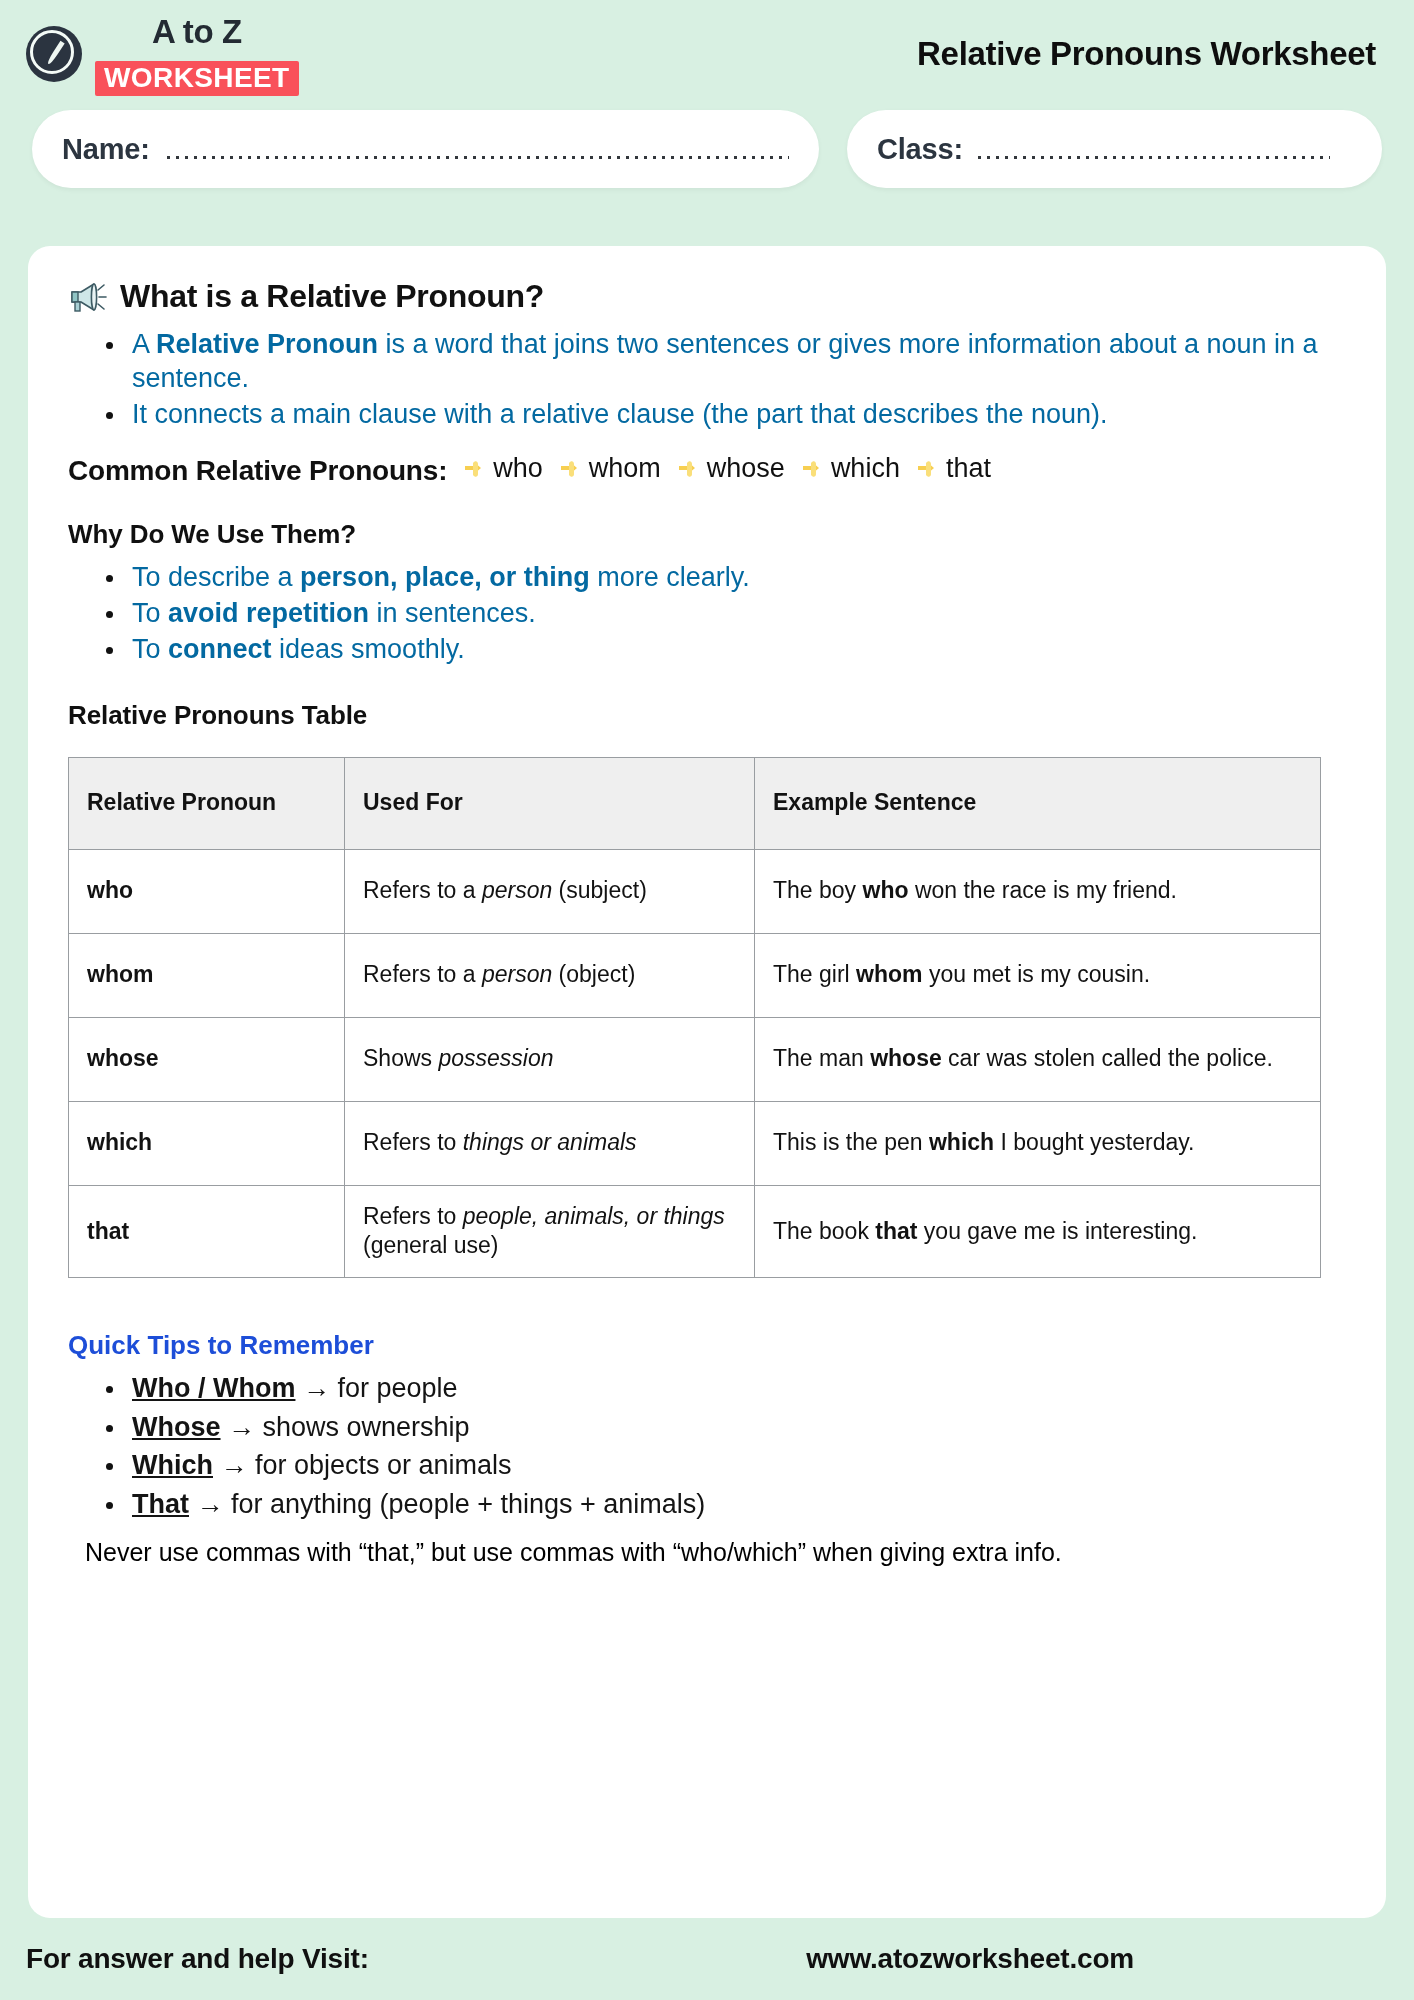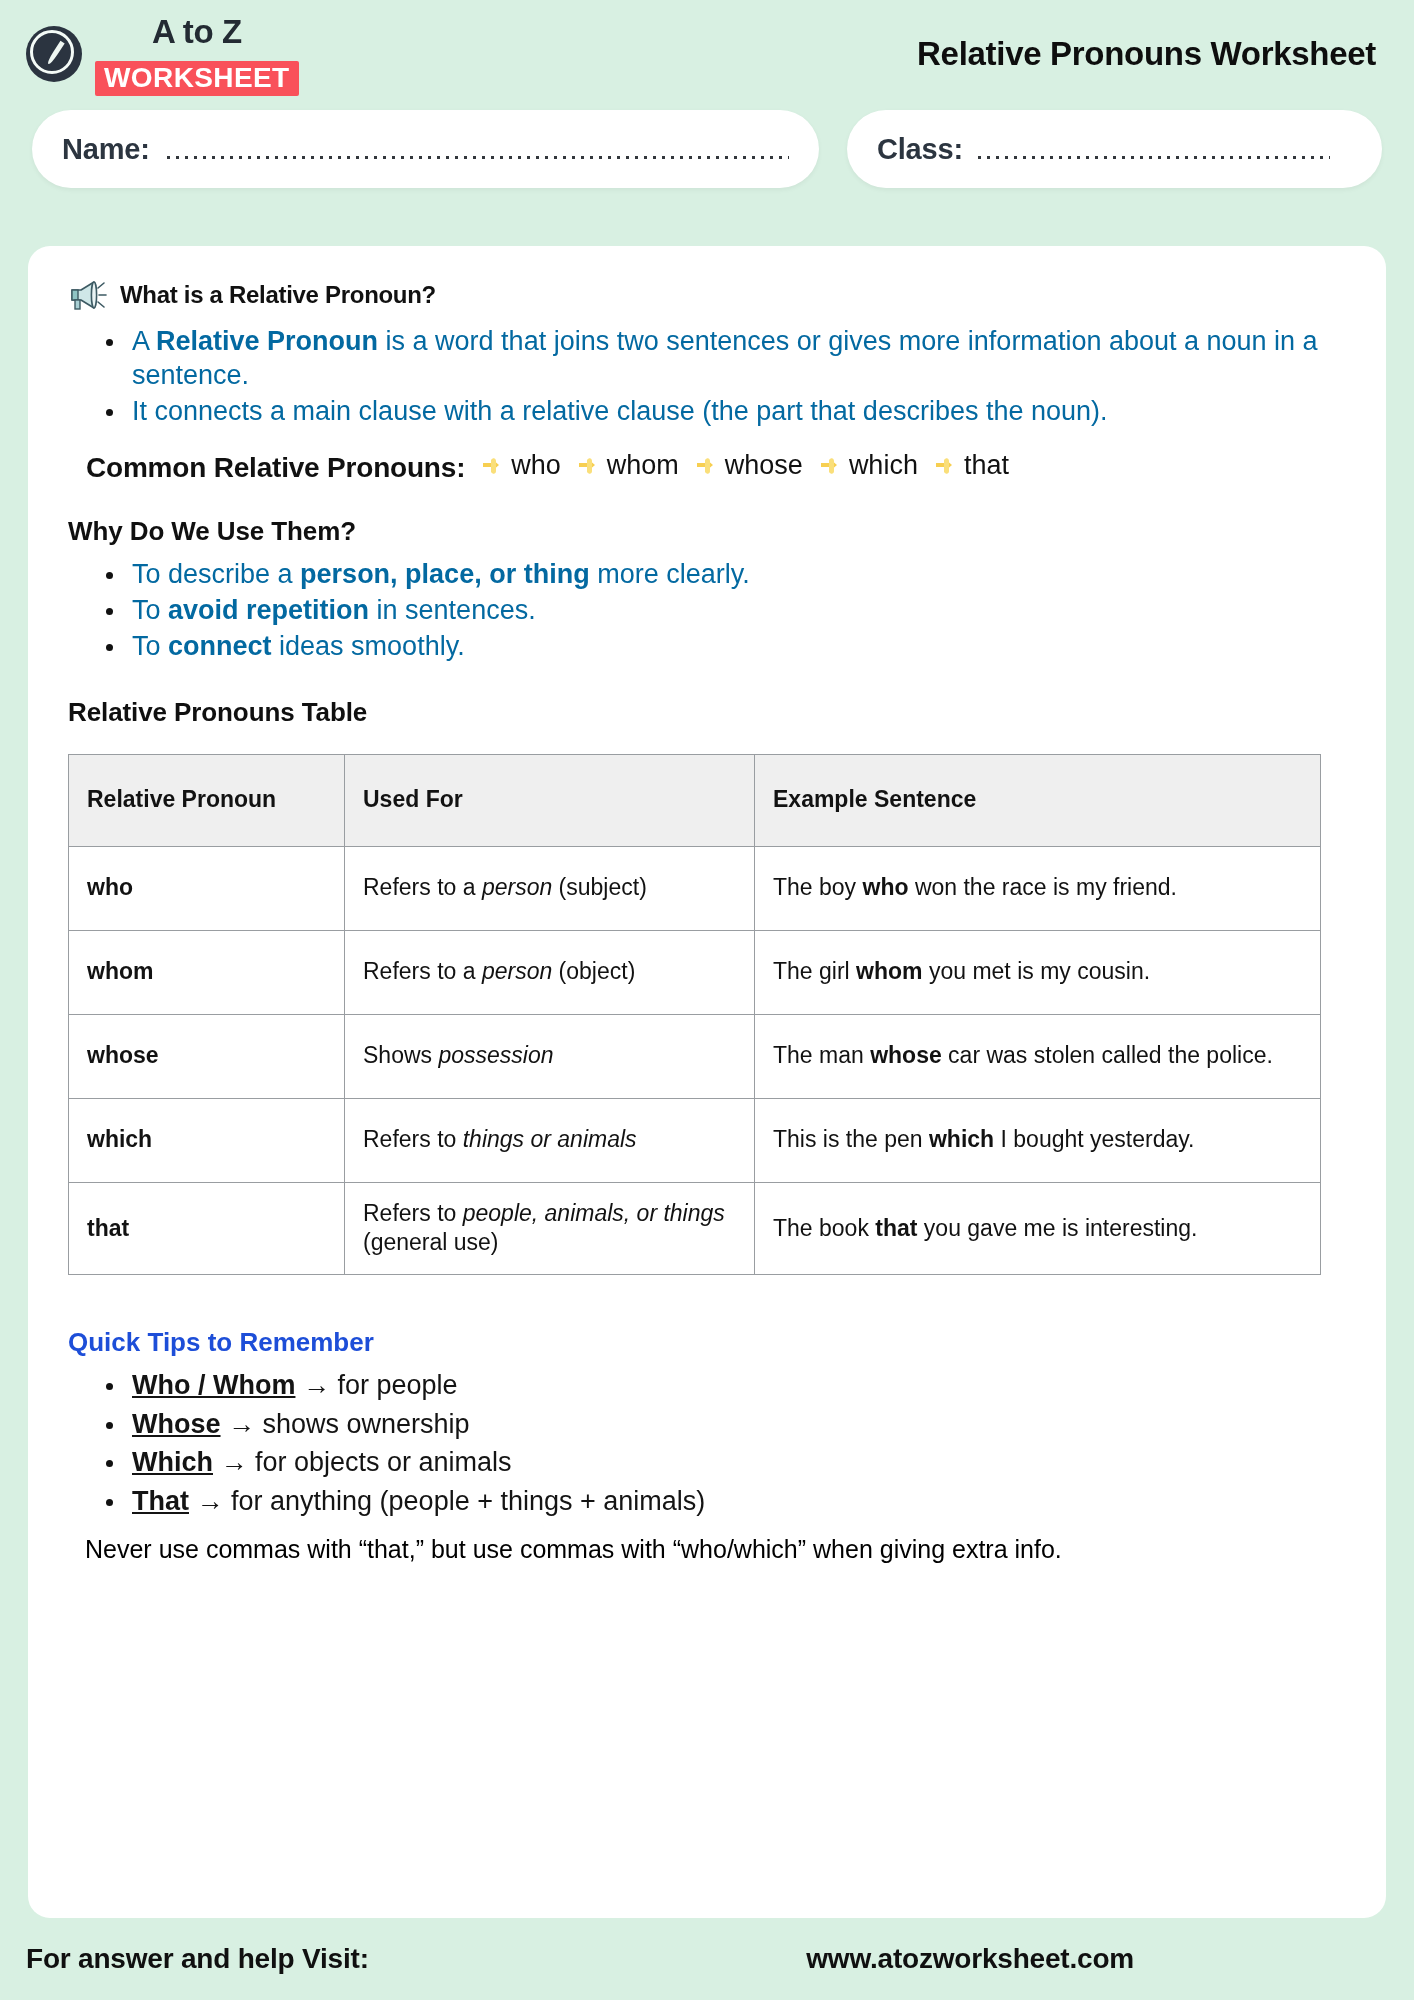--- a/index.html
+++ b/index.html
@@ -146,21 +146,21 @@
     height: 1672px;
     background: #ffffff;
     border-radius: 22px;
     padding: 32px 40px 0 40px;
   }
 
   .section-head {
     display: flex;
     align-items: center;
     gap: 12px;
-    font-size: 24px;
+    font-size: 32px;
     font-weight: 600;
     color: #111;
     letter-spacing: -0.3px;
     margin-bottom: 12px;
   }
 
   .megaphone { width: 40px; height: 34px; flex: none; }
 
   ul.bullets {
     list-style: none;
@@ -191,21 +191,20 @@
     font-size: 27px;
     color: #111;
     display: flex;
     align-items: baseline;
     flex-wrap: wrap;
   }
   .common-line .lbl {
     font-weight: 700;
     font-size: 28px;
     letter-spacing: -0.2px;
-    margin-left: 18px;
   }
   .pron-item {
     display: inline-flex;
     align-items: center;
     gap: 6px;
     margin-left: 16px;
     font-size: 27px;
   }
   .pron-item:first-of-type { margin-left: 2px; }
   .point { width: 24px; height: 22px; flex: none; }

